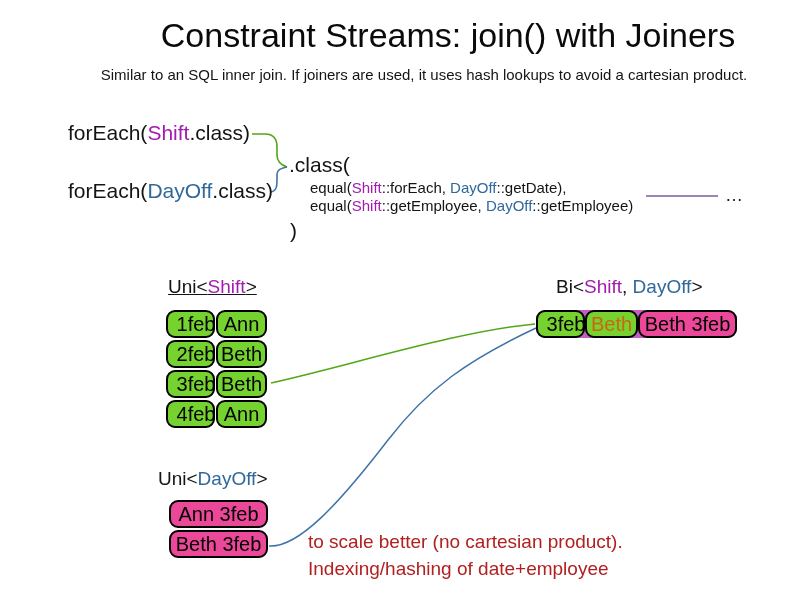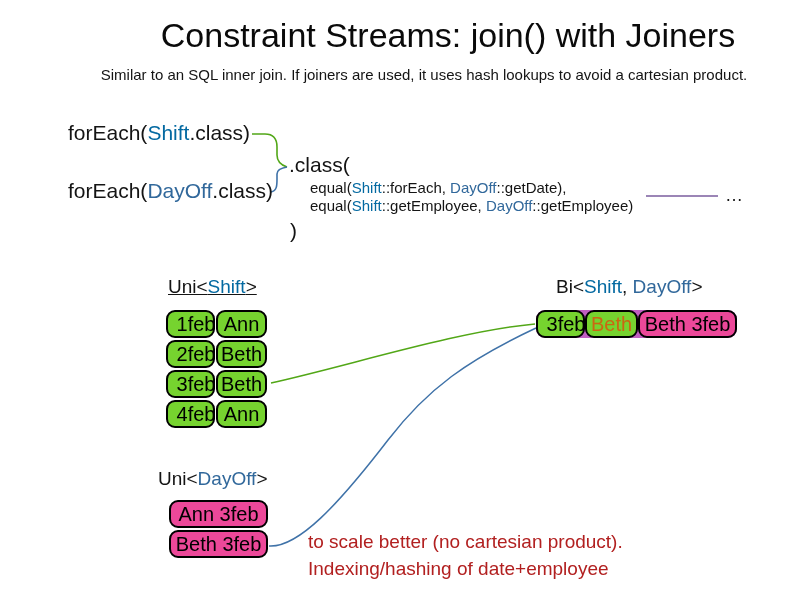--- a/index.html
+++ b/index.html
@@ -11,21 +11,21 @@
   .title {
     top:16px; left:0; width:800px; text-align:center;
     font-size:34px; font-weight:400; color:#0a0a0a; letter-spacing:0;
   }
   .subtitle {
     top:66px; left:0; width:752px; text-align:center;
     font-size:15px; color:#141414;
   }
   .code-lg { font-size:21px; color:#141414; white-space:nowrap; }
   .code-sm { font-size:15px; color:#141414; white-space:nowrap; }
-  .cls-green { color:#0369a1; }
+  .cls-green { color:#a21caf; }
   .cls-blue  { color:#31689b; }
   .name-orange { color:#cc6612; }
   .tbl-label { font-size:19px; color:#141414; white-space:nowrap; }
   .lines-svg { top:0; left:0; z-index:1; }
   .layer2 { z-index:2; }
   .rowgrp { display:flex; gap:1px; margin-bottom:2px; }
   .cell {
     box-sizing:border-box; height:28px; border:2px solid #000; border-radius:9px;
     background:#76d32f; display:flex; align-items:center; justify-content:center;
     font-size:20px; color:#000; white-space:nowrap;

